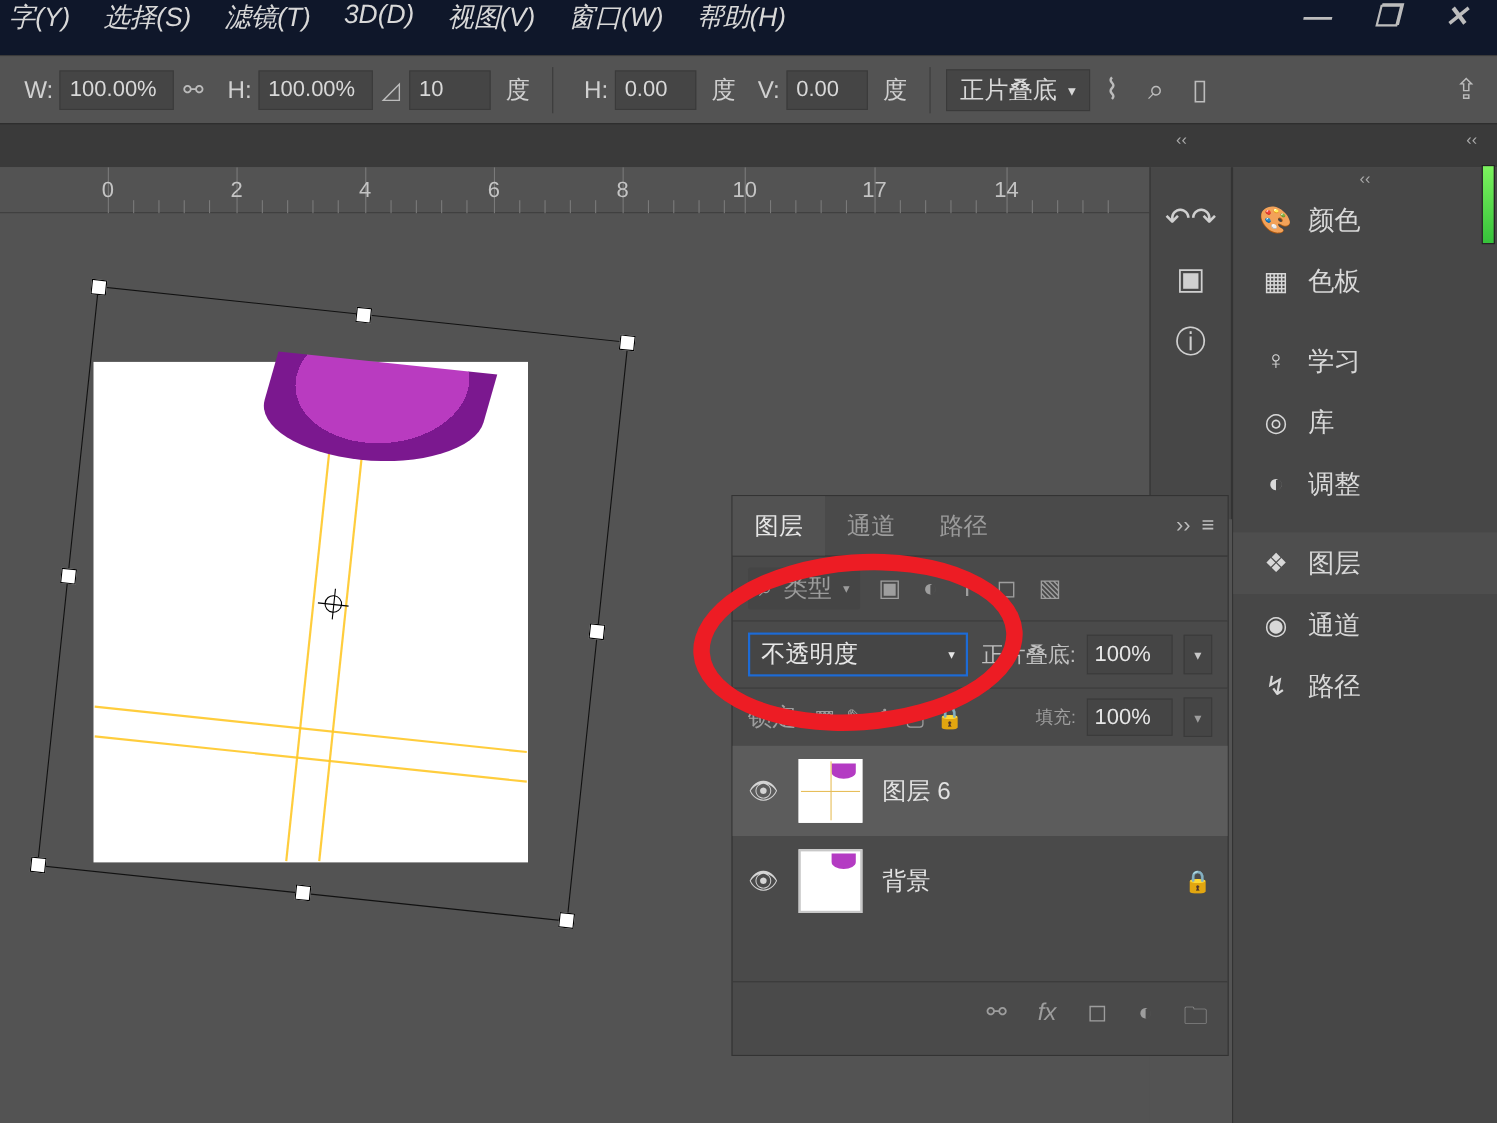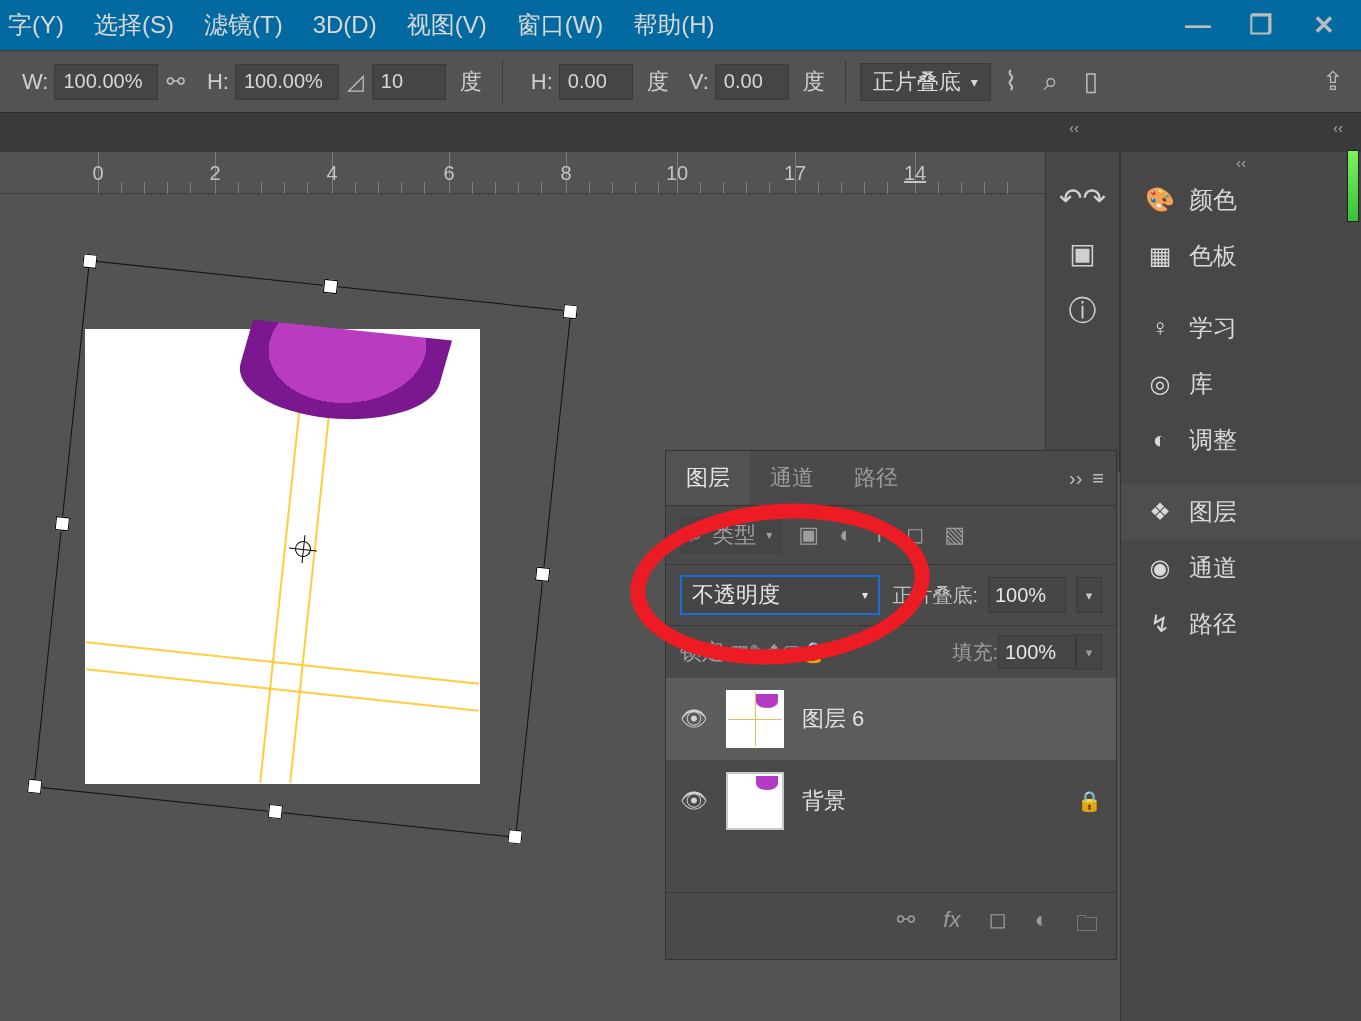--- a/index.html
+++ b/index.html
@@ -10,25 +10,26 @@
     font-family: "Microsoft YaHei", "PingFang SC", sans-serif;
     color: #d8d8d8;
     overflow: hidden;
     position: relative;
   }
 
   
   .menubar {
     width: 100%;
     height: 50px;
-    background: #0369a1;
+    background: #0f172a;
     display: flex;
-    align-items: center;
+    align-items: flex-start;
     padding: 0 8px;
     font-size: 24px;
+    font-style: italic;
   }
   .menubar .menu-item { margin-right: 30px; cursor: default; }
   .winctrls {
     margin-left: auto;
     display: flex;
     align-items: center;
     gap: 35px;
     padding-right: 15px;
   }
   .winctrls .wc { width: 28px; text-align: center; font-weight: bold; color: #bcbcbc; font-size: 26px; cursor: pointer; }
@@ -281,26 +282,26 @@
   .opa-label { margin-left:auto; color:#bfbfbf; font-size:20px; white-space:nowrap; }
   .opa-input {
     background:#454545; border:1px solid #3a3a3a;
     color:#e6e6e6; height:36px; width:78px;
     font-size:20px; padding:0 6px; text-align:left;
   }
   .opa-chev { background:#454545; border:1px solid #3a3a3a; height:36px; width:26px;
               display:flex; align-items:center; justify-content:center; font-size:13px;}
 
   .lock-row {
-    display:flex; align-items:center; 
+    display:flex; align-items:center; gap:10px;
     padding:8px 14px;
     color:#9e9e9e;
   }
   .lock-row .lic { font-size:20px; }
-  .fill-label { margin-left:auto; font-size:20px; }
+  .fill-label { margin-left:auto; font-size:16px; }
   .fill-input {
     background:#454545; border:1px solid #3a3a3a;
     color:#e6e6e6; height:34px; width:78px;
     font-size:20px; padding:0 6px;
   }
 
   .layer-item {
     display:flex; align-items:center; gap:18px;
     padding:12px 14px;
   }
@@ -460,21 +461,21 @@
       <div class="tick small" style="left: 723px;"></div>
       <div class="tick small" style="left: 746px;"></div>
       <div class="tick small" style="left: 769px;"></div>
       <div class="tick" style="left: 795px;"></div>
       <div class="tlabel" style="left: 795px;">17</div>
       <div class="tick small" style="left: 818px;"></div>
       <div class="tick small" style="left: 841px;"></div>
       <div class="tick small" style="left: 864px;"></div>
       <div class="tick small" style="left: 887px;"></div>
       <div class="tick" style="left: 915px;"></div>
-      <div class="tlabel" style="left: 915px; text-decoration: underline;">14</div>
+      <div class="tlabel" style="left: 915px;">14</div>
       <div class="tick small" style="left: 938px;"></div>
       <div class="tick small" style="left: 961px;"></div>
       <div class="tick small" style="left: 984px;"></div>
       <div class="tick small" style="left: 1007px;"></div>
     </div>
   <div class="canvas-shell">
     <div class="artboard">
       <div class="guide h1"></div>
       <div class="guide h2"></div>
       <div class="guide v1"></div>

